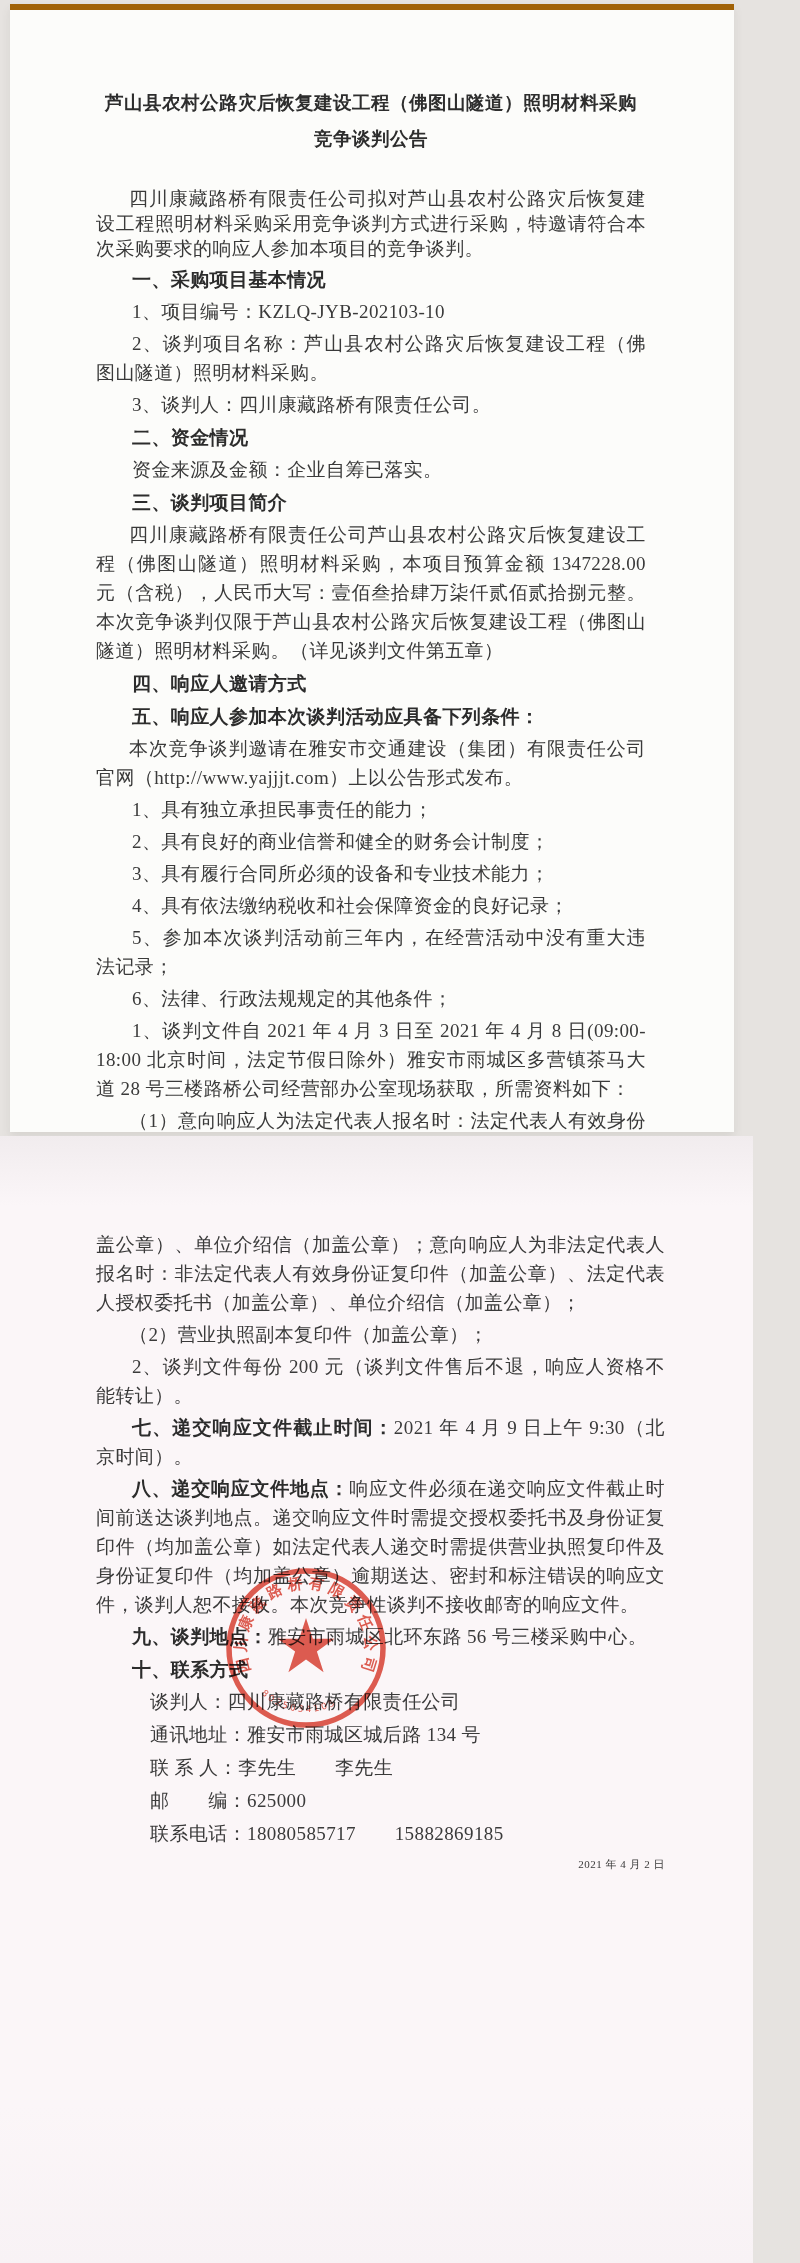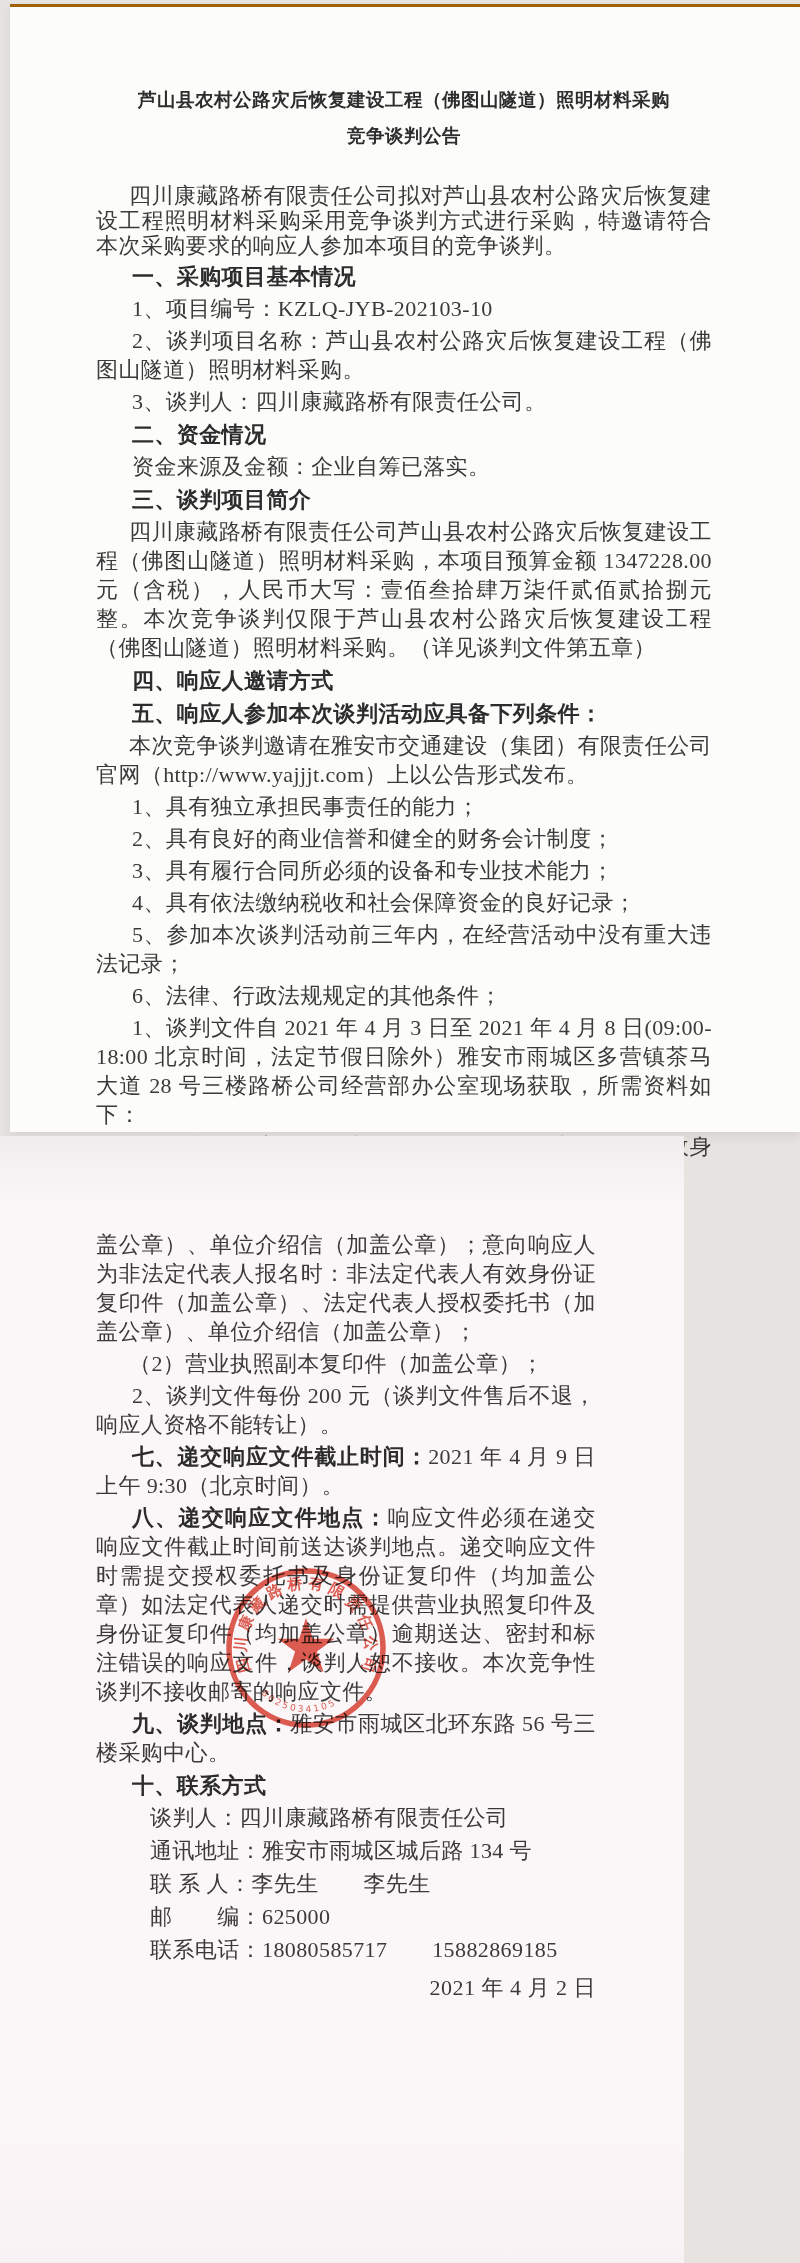--- a/index.html
+++ b/index.html
@@ -3,50 +3,50 @@
 <meta charset="utf-8">
 <style>
   html,body{margin:0;padding:0;}
   body{
     width:800px;height:2263px;position:relative;overflow:hidden;
     background:#e6e3e0;
     font-family:"Liberation Serif","DejaVu Serif",serif;
   }
   .page{position:absolute;box-sizing:border-box;}
   .page1{
-    left:10px;top:4px;width:790px;height:1128px;
+    left:10px;top:4px;width:724px;height:1128px;
     background:#fcfcfa;
-    border-top:3px solid #a16207;
+    border-top:6px solid #a16207;
     box-shadow:0 5px 9px rgba(80,75,70,0.10);
     padding:80px 88px 0 86px;
   }
   .page2{
-    left:0;top:1136px;width:684px;height:1127px;
+    left:0;top:1136px;width:753px;height:1127px;
     background:linear-gradient(180deg,#f1ecee 0px,#fbf6f8 70px,#fbf6f8 86%,#f8f2f5 100%);
     padding:94px 88px 0 96px;
   }
   h1,h2{
     font-size:18.5px;font-weight:bold;color:#2d2d2d;text-align:center;
     margin:0 0 10px 0;letter-spacing:0.5px;line-height:26px;
   }
   h2{margin:4px 0 34px 0;}
   .blk{
-    font-size:22px;line-height:29px;color:#3a3a3a;
+    font-size:19px;line-height:29px;color:#3a3a3a;
     margin:0 0 3px 0;text-align:justify;letter-spacing:0.4px;
   }
   .tight{line-height:25px;}
   .heading{font-weight:bold;color:#292929;text-indent:36px;margin-top:4px;}
   .item{text-indent:36px;}
   .para{text-indent:33px;}
   .flush{text-indent:0;}
   .contact{padding-left:54px;text-indent:0;line-height:30px;}
   .b{font-weight:bold;color:#2c2c2c;}
   .u{text-underline-offset:3px;}
   .date-line{
-    font-size:22px;color:#3a3a3a;text-align:right;
+    font-size:11px;color:#3a3a3a;text-align:right;
     margin-top:8px;letter-spacing:0.5px;
   }
   .stamp{
     position:absolute;left:221px;top:427px;width:170px;height:170px;
     opacity:0.82;mix-blend-mode:multiply;pointer-events:none;
   }
 </style>
 </head>
 <body>
 

